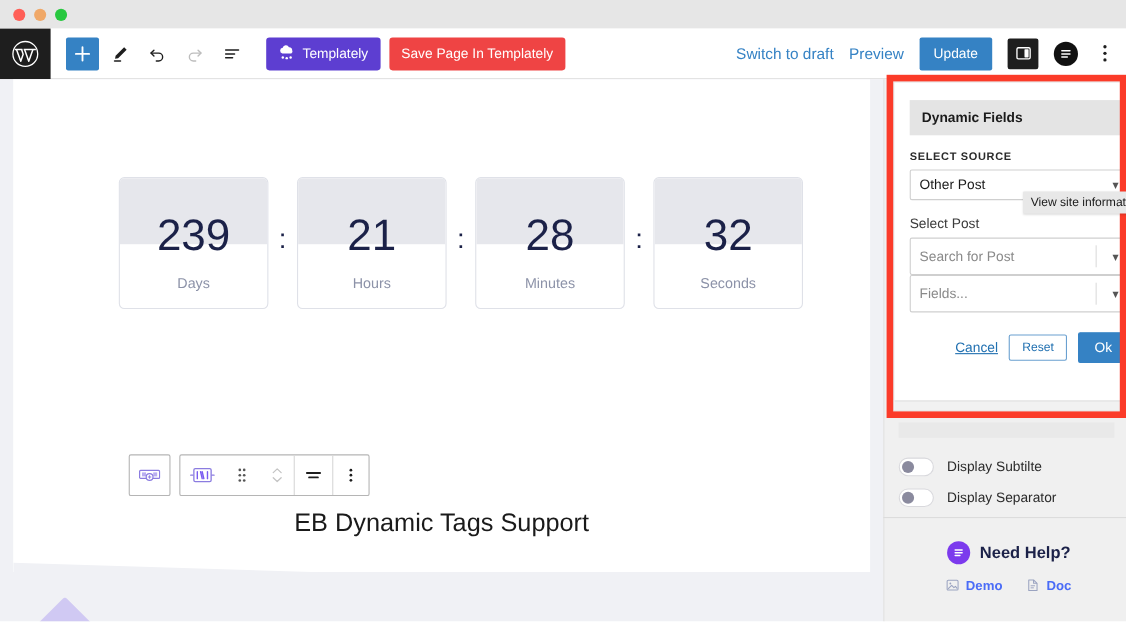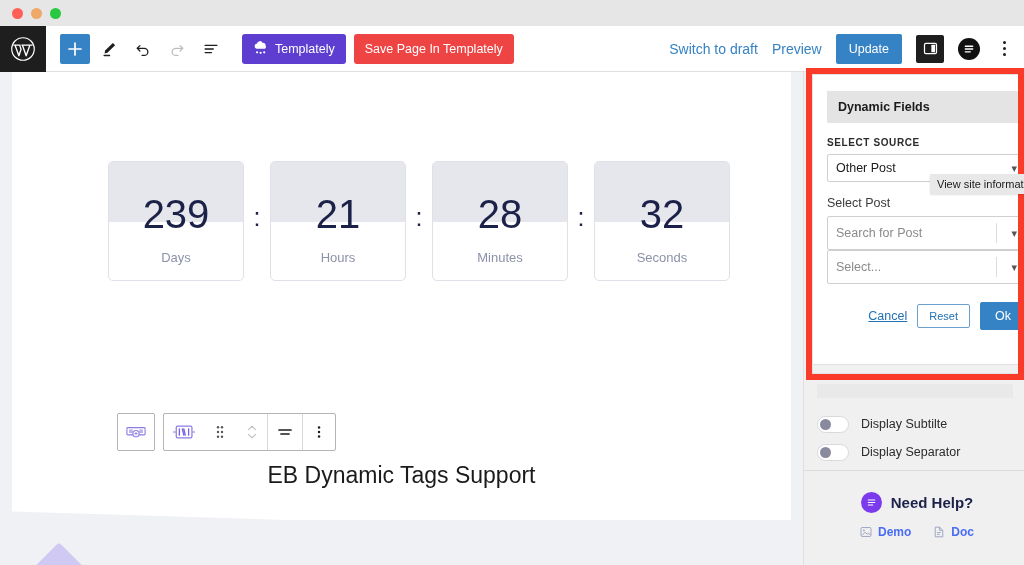--- a/index.html
+++ b/index.html
@@ -492,21 +492,21 @@
       </div>
 
       <div class="field-label">Select Post</div>
       <div class="sel-box placeholder split">
         <span>Search for Post</span>
         <span class="divider"></span>
         <span class="chev">▾</span>
       </div>
 
       <div class="sel-box placeholder split">
-        <span>Select...</span>
+        <span>Fields...</span>
         <span class="divider"></span>
         <span class="chev">▾</span>
       </div>
 
       <div class="modal-actions">
         <button class="lnk-cancel">Cancel</button>
         <button class="btn-reset">Reset</button>
         <button class="btn-ok">Ok</button>
       </div>
     </div>

